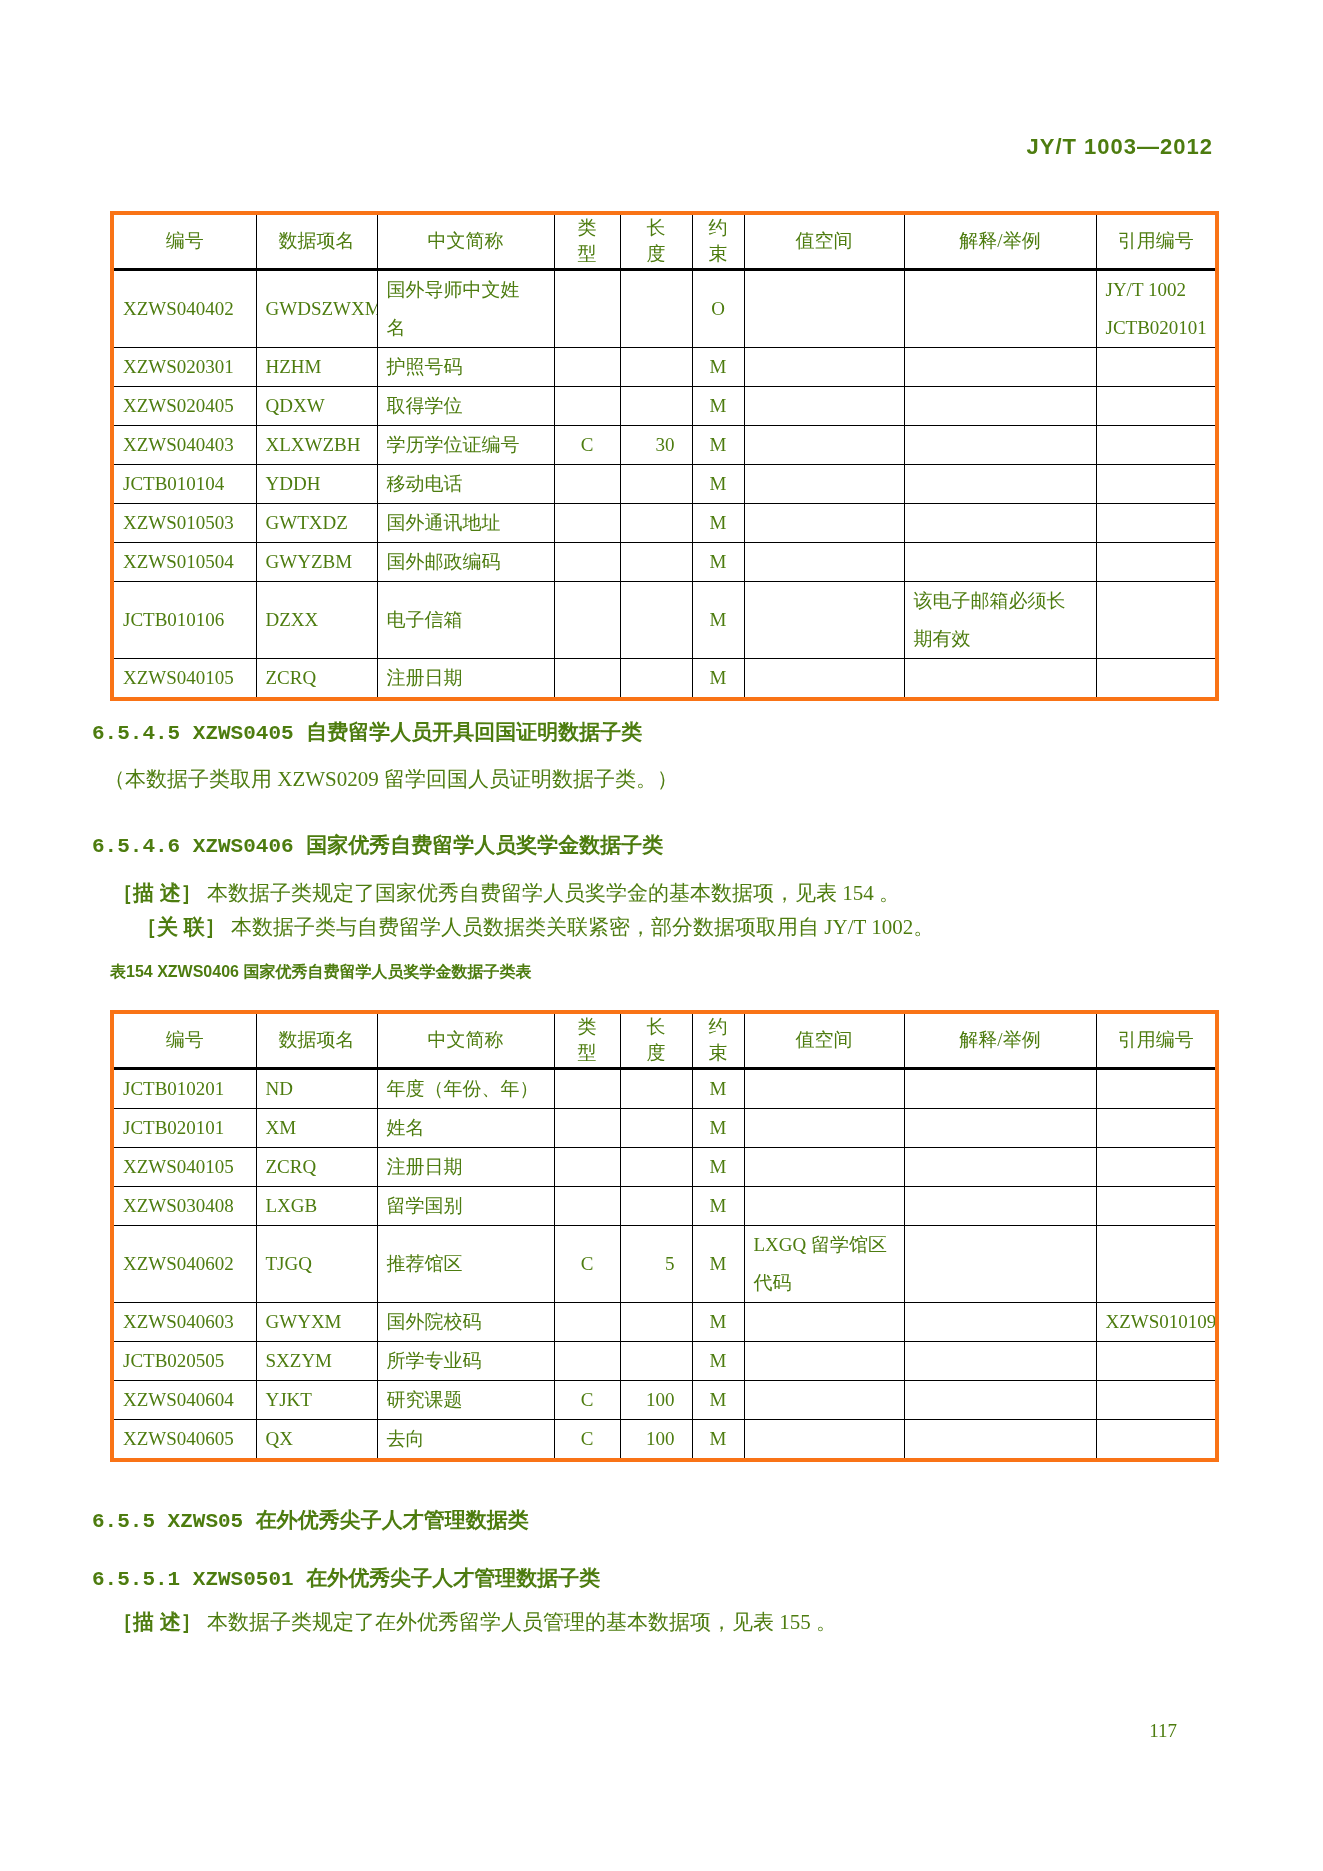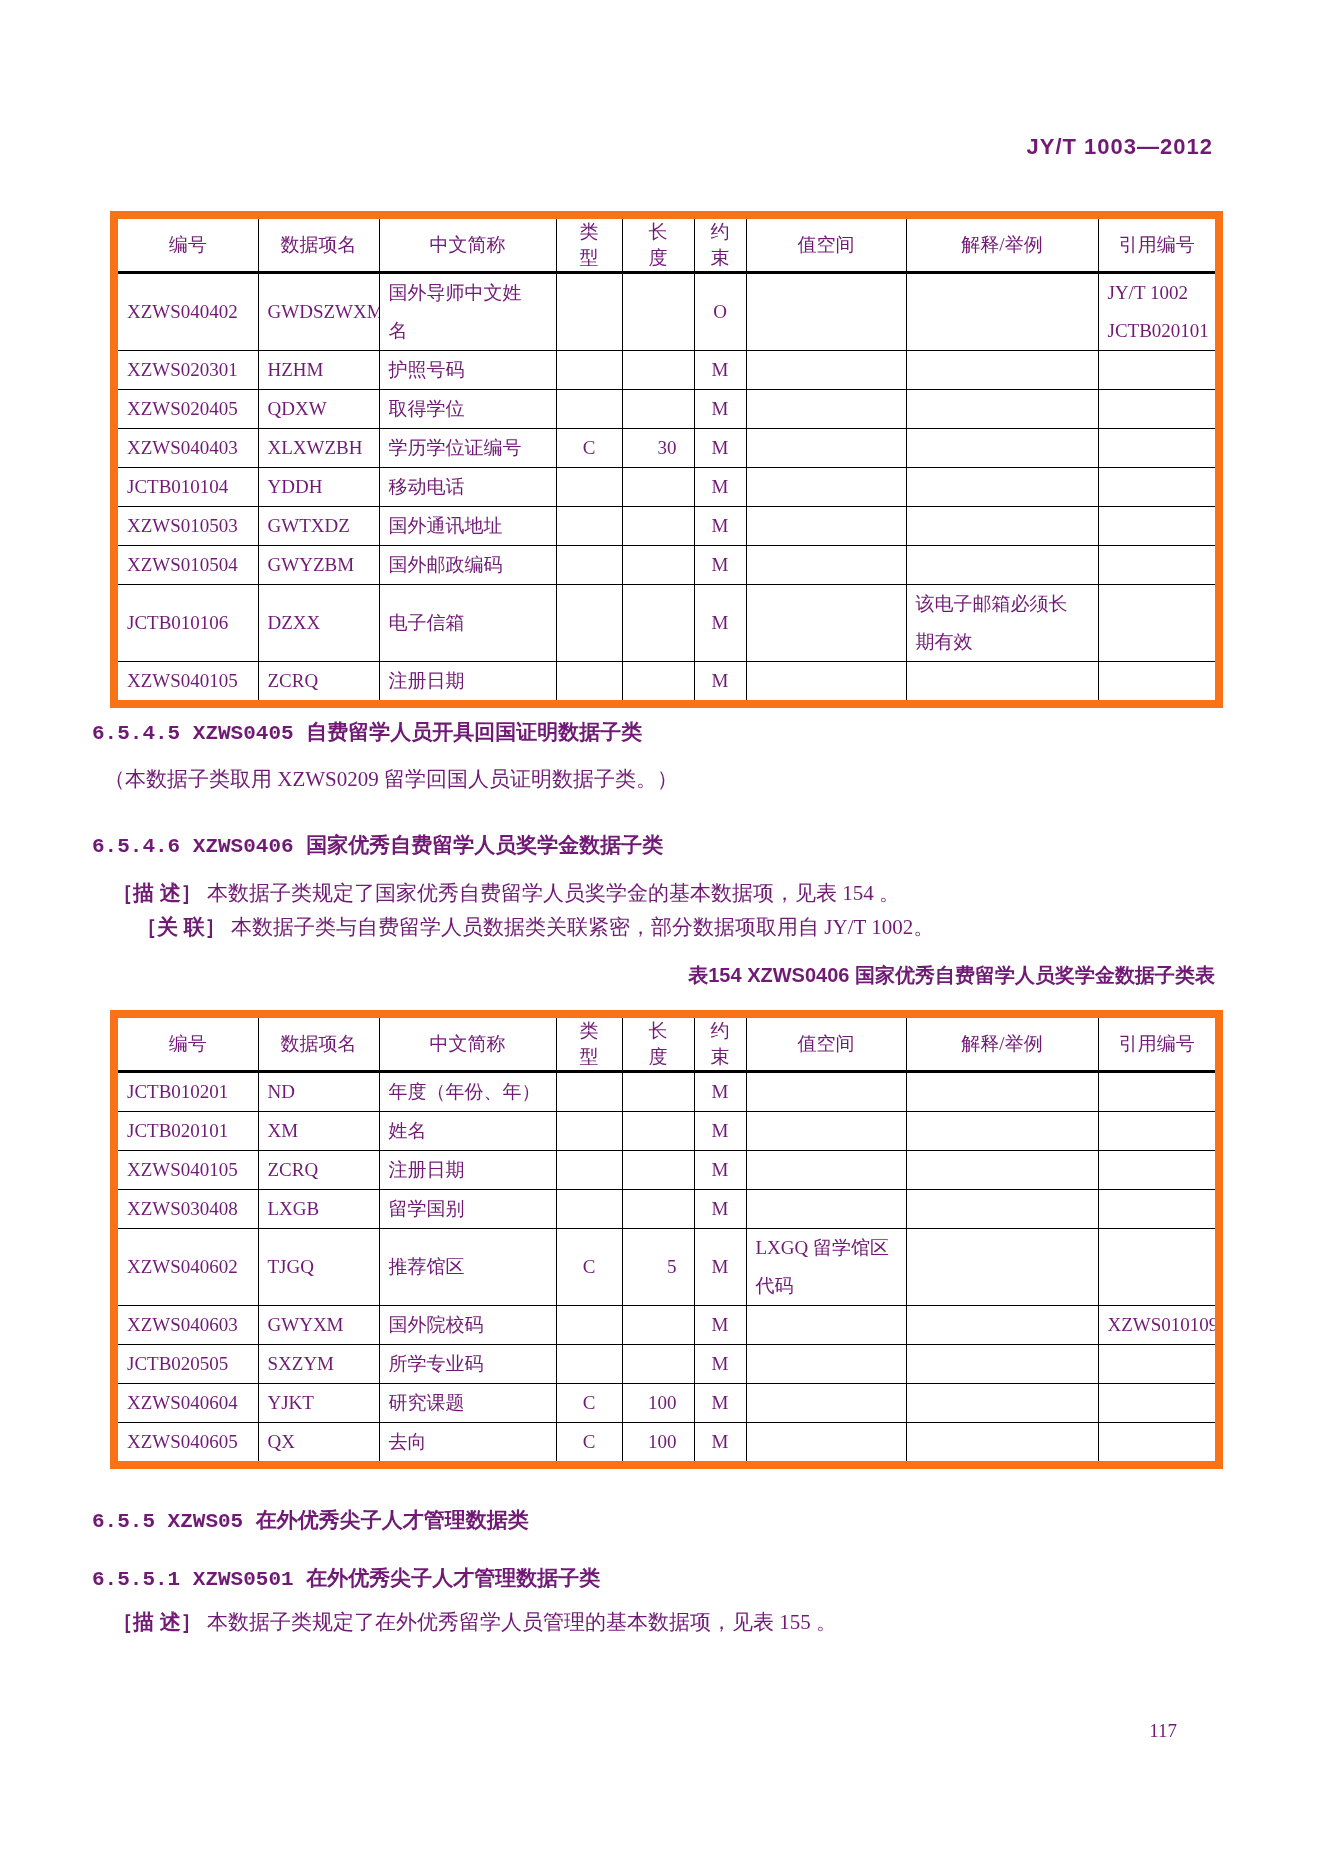--- a/index.html
+++ b/index.html
@@ -1,35 +1,35 @@
 <!DOCTYPE html>
 <html><head>
 <meta charset="utf-8">
 <style>
   * { margin:0; padding:0; box-sizing:border-box; }
   html,body { background:#ffffff; }
   .page {
     position:relative;
     width:1323px; height:1871px;
     background:#ffffff;
-    color:#701a75;
+    color:#4d7c0f;
     font-family:"Liberation Serif","DejaVu Serif",serif;
     overflow:hidden;
   }
   .doc-header {
     position:absolute; top:134px; right:110px;
     font-family:"Liberation Sans","DejaVu Sans",sans-serif;
     font-weight:bold; font-size:22px; letter-spacing:1px;
   }
   .abs { position:absolute; }
   table.datatable {
     border-collapse:collapse;
     table-layout:fixed;
     width:1105px;
-    border:8px solid #f97316;
+    border:4px solid #f97316;
     background:#fff;
   }
   table.datatable th, table.datatable td {
     border:1px solid #000;
     vertical-align:middle;
     font-size:19px;
     font-weight:normal;
     overflow:hidden;
   }
   table.datatable thead th { border-bottom:3px solid #000; text-align:center; }
@@ -43,22 +43,22 @@
     font-family:Liberation Mono, monospace;
     font-weight:bold; font-size:21px; white-space:nowrap;
   }
   .bodytext { font-size:21px; white-space:nowrap; }
   .lbl {
     font-family:"Liberation Sans","DejaVu Sans",sans-serif;
     font-weight:bold;
   }
   .caption {
     font-family:"Liberation Sans","DejaVu Sans",sans-serif;
-    font-weight:bold; font-size:20px;
-    width:1105px; text-align:right;
+    font-weight:bold; font-size:16px;
+    width:1105px; text-align:left;
   }
   .pagenum { font-size:19px; }
 </style>
 </head>
 <body>
 
 <div class="page">
 
   <div class="doc-header">JY/T 1003—2012</div>
 

